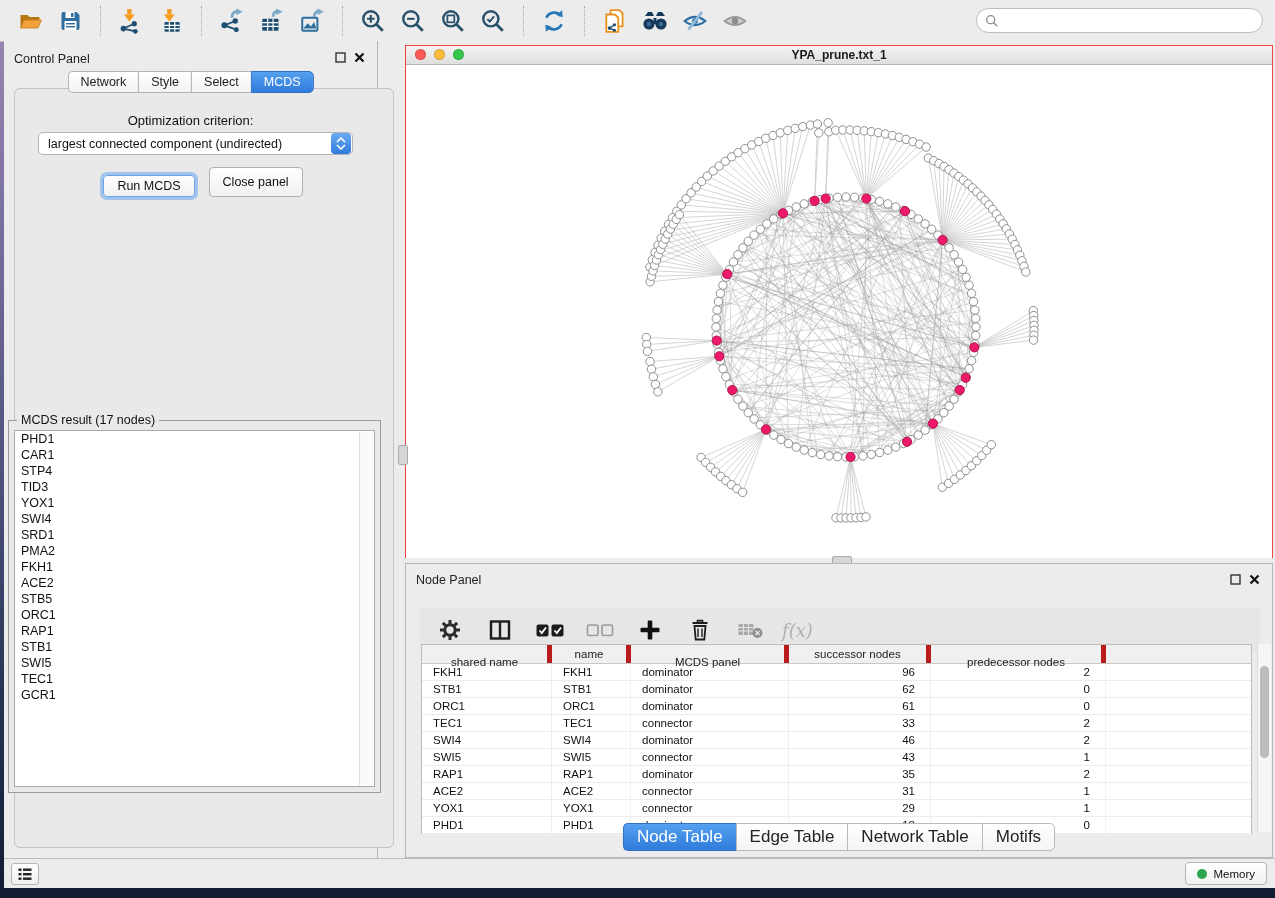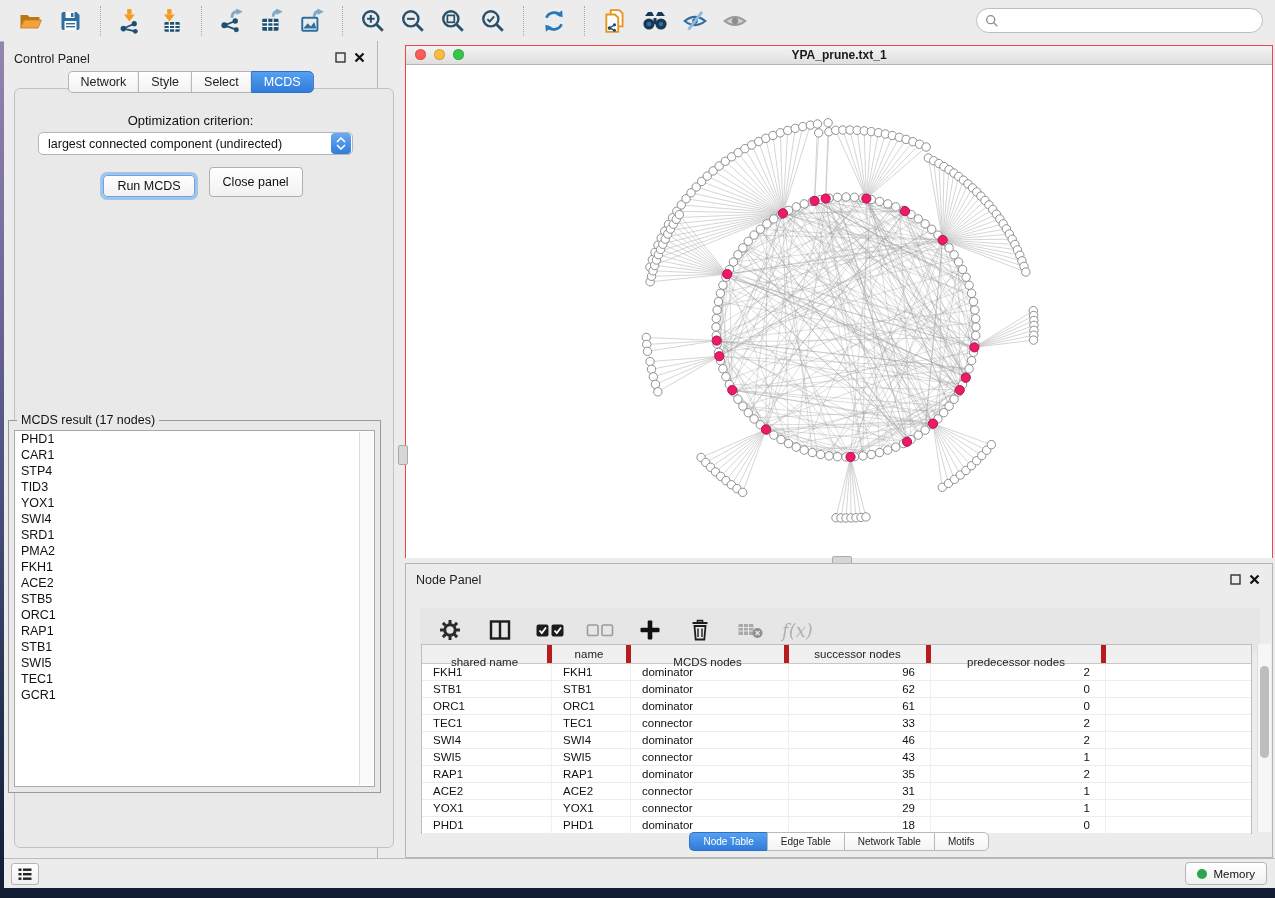--- a/index.html
+++ b/index.html
@@ -57,21 +57,21 @@
   .tablebox{position:absolute;left:15px;top:80px;width:831px;height:190px;background:#fff;border:1px solid #bdbdbd;box-sizing:border-box;}
   .thead{display:flex;height:18px;background:#f0f0f0;border-bottom:1px solid #c8c8c8;}
   .th{display:flex;align-items:center;justify-content:center;gap:15px;font-size:11.5px;color:#222;border-right:5px solid #b91c1c;box-sizing:border-box;flex-direction:column;}
   .trow{display:flex;height:16px;border-bottom:1px solid #ececec;}
   .td{font-size:11.5px;color:#111;box-sizing:border-box;border-right:1px solid #f0f0f0;line-height:16px;white-space:nowrap;overflow:hidden;}
   .td.left{padding-left:11px;text-align:left;}
   .td.right{padding-right:15px;text-align:right;}
   .tscroll{position:absolute;right:1px;top:80px;width:13px;height:188px;background:#f6f6f6;border-left:1px solid #ddd;}
   .tthumb{position:absolute;left:2px;top:22px;width:9px;height:92px;background:#bdbdbd;border-radius:5px;}
   .bottom-tabs{position:absolute;left:0;right:0;bottom:6px;display:flex;justify-content:center;}
-  .btab{font-size:10px;padding:3px 13px;background:linear-gradient(#ffffff,#f4f4f4);border:1px solid #b9b9b9;border-right:none;color:#222;}
+  .btab{font-size:17px;padding:3px 13px;background:linear-gradient(#ffffff,#f4f4f4);border:1px solid #b9b9b9;border-right:none;color:#222;}
   .btab:first-child{border-radius:5px 0 0 5px;}
   .btab:last-child{border-right:1px solid #b9b9b9;border-radius:0 5px 5px 0;}
   .btab.sel{background:linear-gradient(#55a0f0,#2f7cdb);color:#fff;border-color:#2f6fc4;}
   
   .statusbar{left:0;top:817px;width:1271px;height:30px;background:#ececec;border-top:1px solid #bdbdbd;box-sizing:border-box;}
   .sq-btn{position:absolute;left:7px;top:4px;width:28px;height:22px;background:linear-gradient(#fff,#f0f0f0);
           border:1px solid #b5b5b5;border-radius:3px;display:flex;align-items:center;justify-content:center;}
   .mem-btn{position:absolute;right:8px;top:3px;height:23px;background:linear-gradient(#fff,#f0f0f0);border:1px solid #b5b5b5;
            border-radius:4px;display:flex;align-items:center;gap:6px;padding:0 11px;font-size:11.5px;color:#111;}
   .mem-dot{width:10px;height:10px;border-radius:50%;}
@@ -1072,21 +1072,21 @@
             <div class="th" style="width: 79px;">
               <span>name</span>
             </div>
             <div class="th" style="width: 158px;">
               <svg width="12" height="12" viewBox="0 0 12 12">
                 <rect x="4.4" y="0.8" width="3.2" height="3" fill="#8a8a8a"></rect>
                 <rect x="0.8" y="7.8" width="3.2" height="3" fill="#8a8a8a"></rect>
                 <rect x="8" y="7.8" width="3.2" height="3" fill="#8a8a8a"></rect>
                 <path d="M6 3.8 V6 M2.4 7.8 V6 H9.6 V7.8" fill="none" stroke="#8a8a8a" stroke-width="0.9"></path>
               </svg>
-              <span>MCDS nodes</span>
+              <span>MCDS panel</span>
             </div>
             <div class="th" style="width: 142px;">
               <svg width="12" height="12" viewBox="0 0 12 12">
                 <rect x="4.4" y="0.8" width="3.2" height="3" fill="#8a8a8a"></rect>
                 <rect x="0.8" y="7.8" width="3.2" height="3" fill="#8a8a8a"></rect>
                 <rect x="8" y="7.8" width="3.2" height="3" fill="#8a8a8a"></rect>
                 <path d="M6 3.8 V6 M2.4 7.8 V6 H9.6 V7.8" fill="none" stroke="#8a8a8a" stroke-width="0.9"></path>
               </svg>
               <span>successor nodes</span>
               <svg width="9" height="6" viewBox="0 0 9 6">

